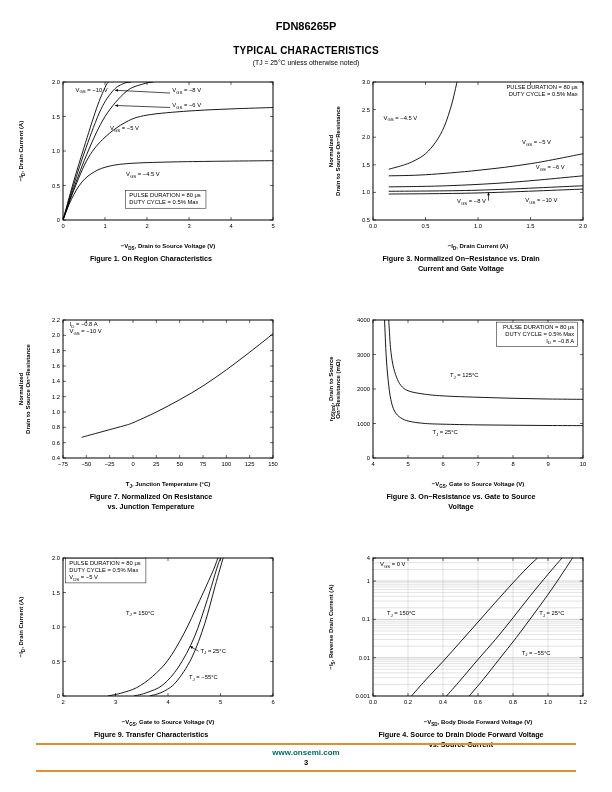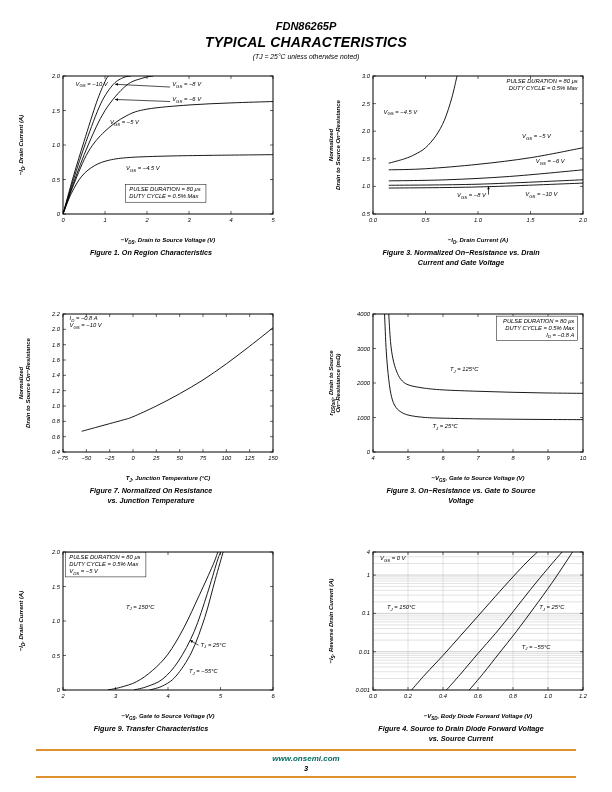--- a/index.html
+++ b/index.html
@@ -1,27 +1,27 @@
 <!DOCTYPE html>
 <html><head>
 <meta charset="utf-8">
 <style>
   html,body{margin:0;padding:0;background:#ffffff;}
   .page{width:612px;height:792px;position:relative;margin:0 auto;background:#fff;
-        font-family:"Liberation Sans",sans-serif;color:#000;overflow:hidden;font-style:italic;}
+        font-family:"Liberation Sans",sans-serif;color:#000;overflow:hidden;}
   .part-number{text-align:center;font-weight:bold;font-size:11px;padding-top:20px;}
-  .section-title{text-align:center;font-weight:bold;font-size:14px;margin-top:2px;letter-spacing:.2px;}
+  .section-title{text-align:center;font-weight:bold;font-size:10px;margin-top:13px;letter-spacing:.2px;}
   .section-subtitle{text-align:center;font-size:6.8px;margin-top:3px;}
   .charts-grid{display:grid;grid-template-columns:272px 272px;column-gap:20px;row-gap:10px;
                justify-content:center;margin-top:8px;gap:38px;}
   .fig{margin:0;display:flex;flex-direction:column;align-items:center;}
   .caption{font-weight:bold;font-size:7.2px;text-align:center;white-space:pre-line;
            margin-top:2px;line-height:1.4;}
   svg.chart{display:block;font-family:"Liberation Sans",sans-serif;}
-  .footer{position:absolute;left:36px;right:36px;bottom:14px;text-align:center;margin-top:19px;}
+  .footer{position:absolute;left:36px;right:36px;bottom:20px;text-align:center;margin-top:19px;}
   .rule{height:2px;background:#e0912f;}
   .footer-link{display:block;font-weight:bold;font-size:8px;text-decoration:none;margin:3px 0 1px 0;color:#046b62;}
   .page-number{font-size:7.5px;font-weight:bold;margin-bottom:3px;}
 </style>
 </head>
 <body>
 
 <div class="page">
 
   <div class="part-number">FDN86265P</div>

